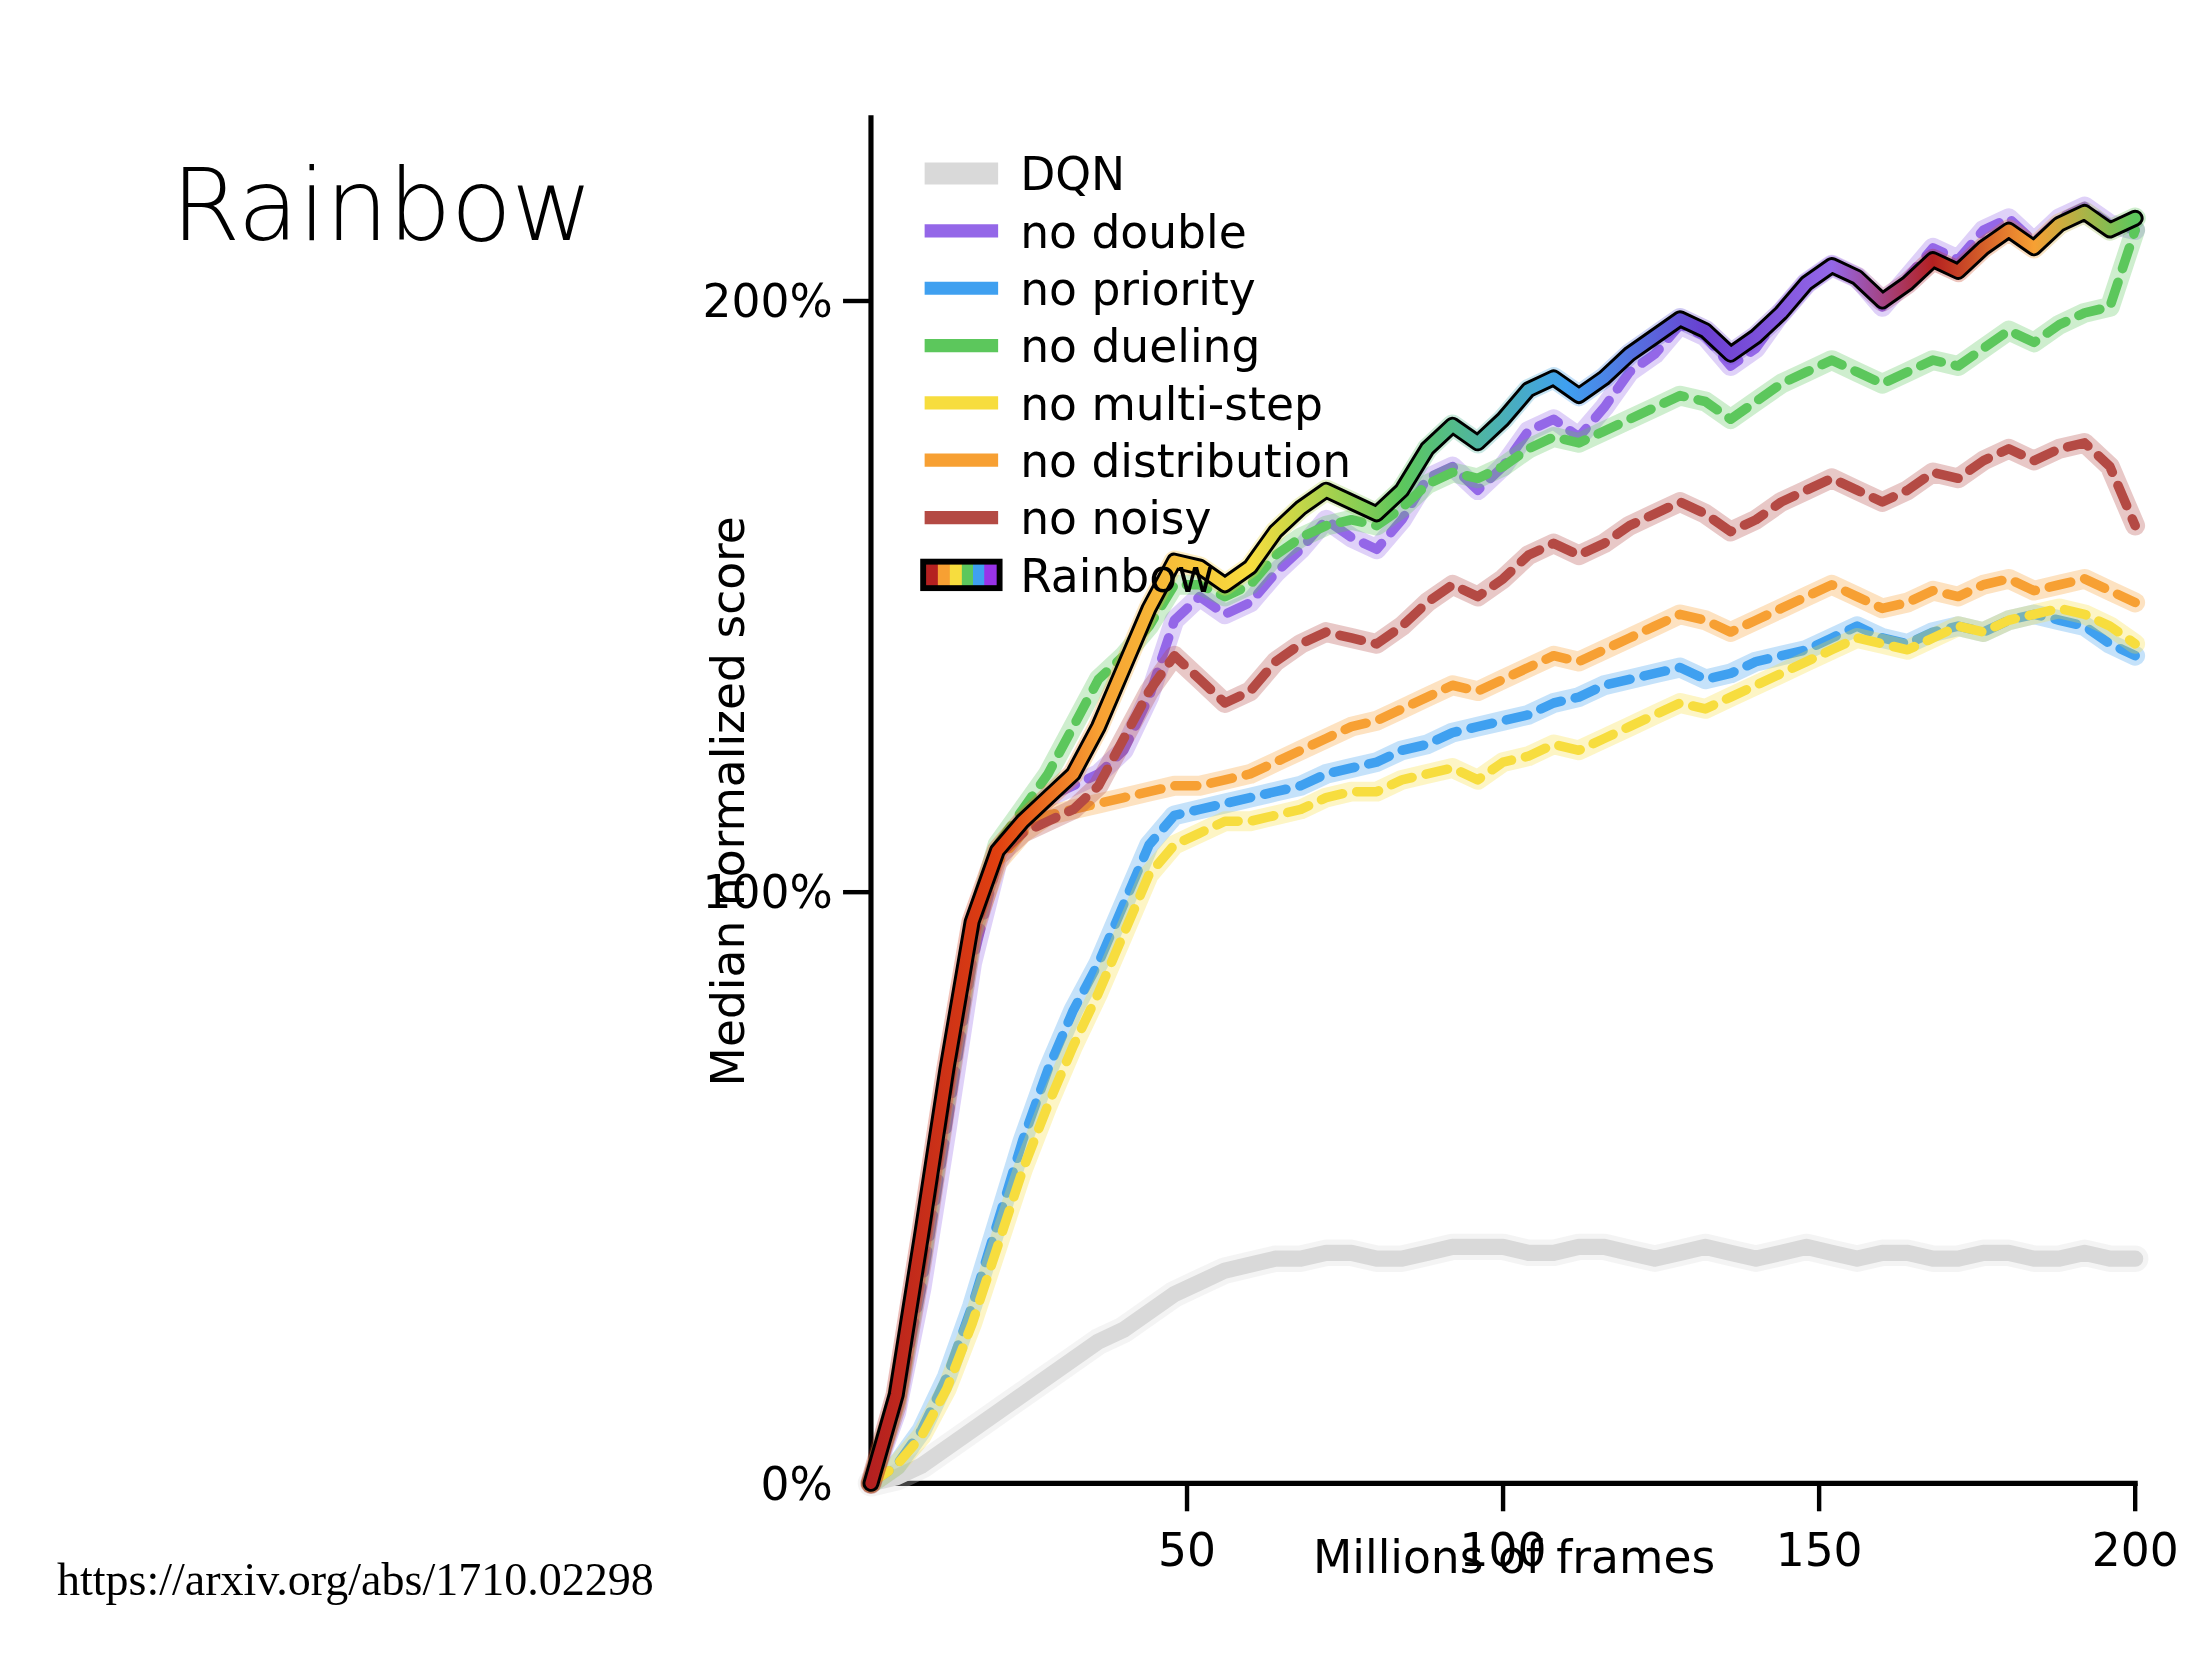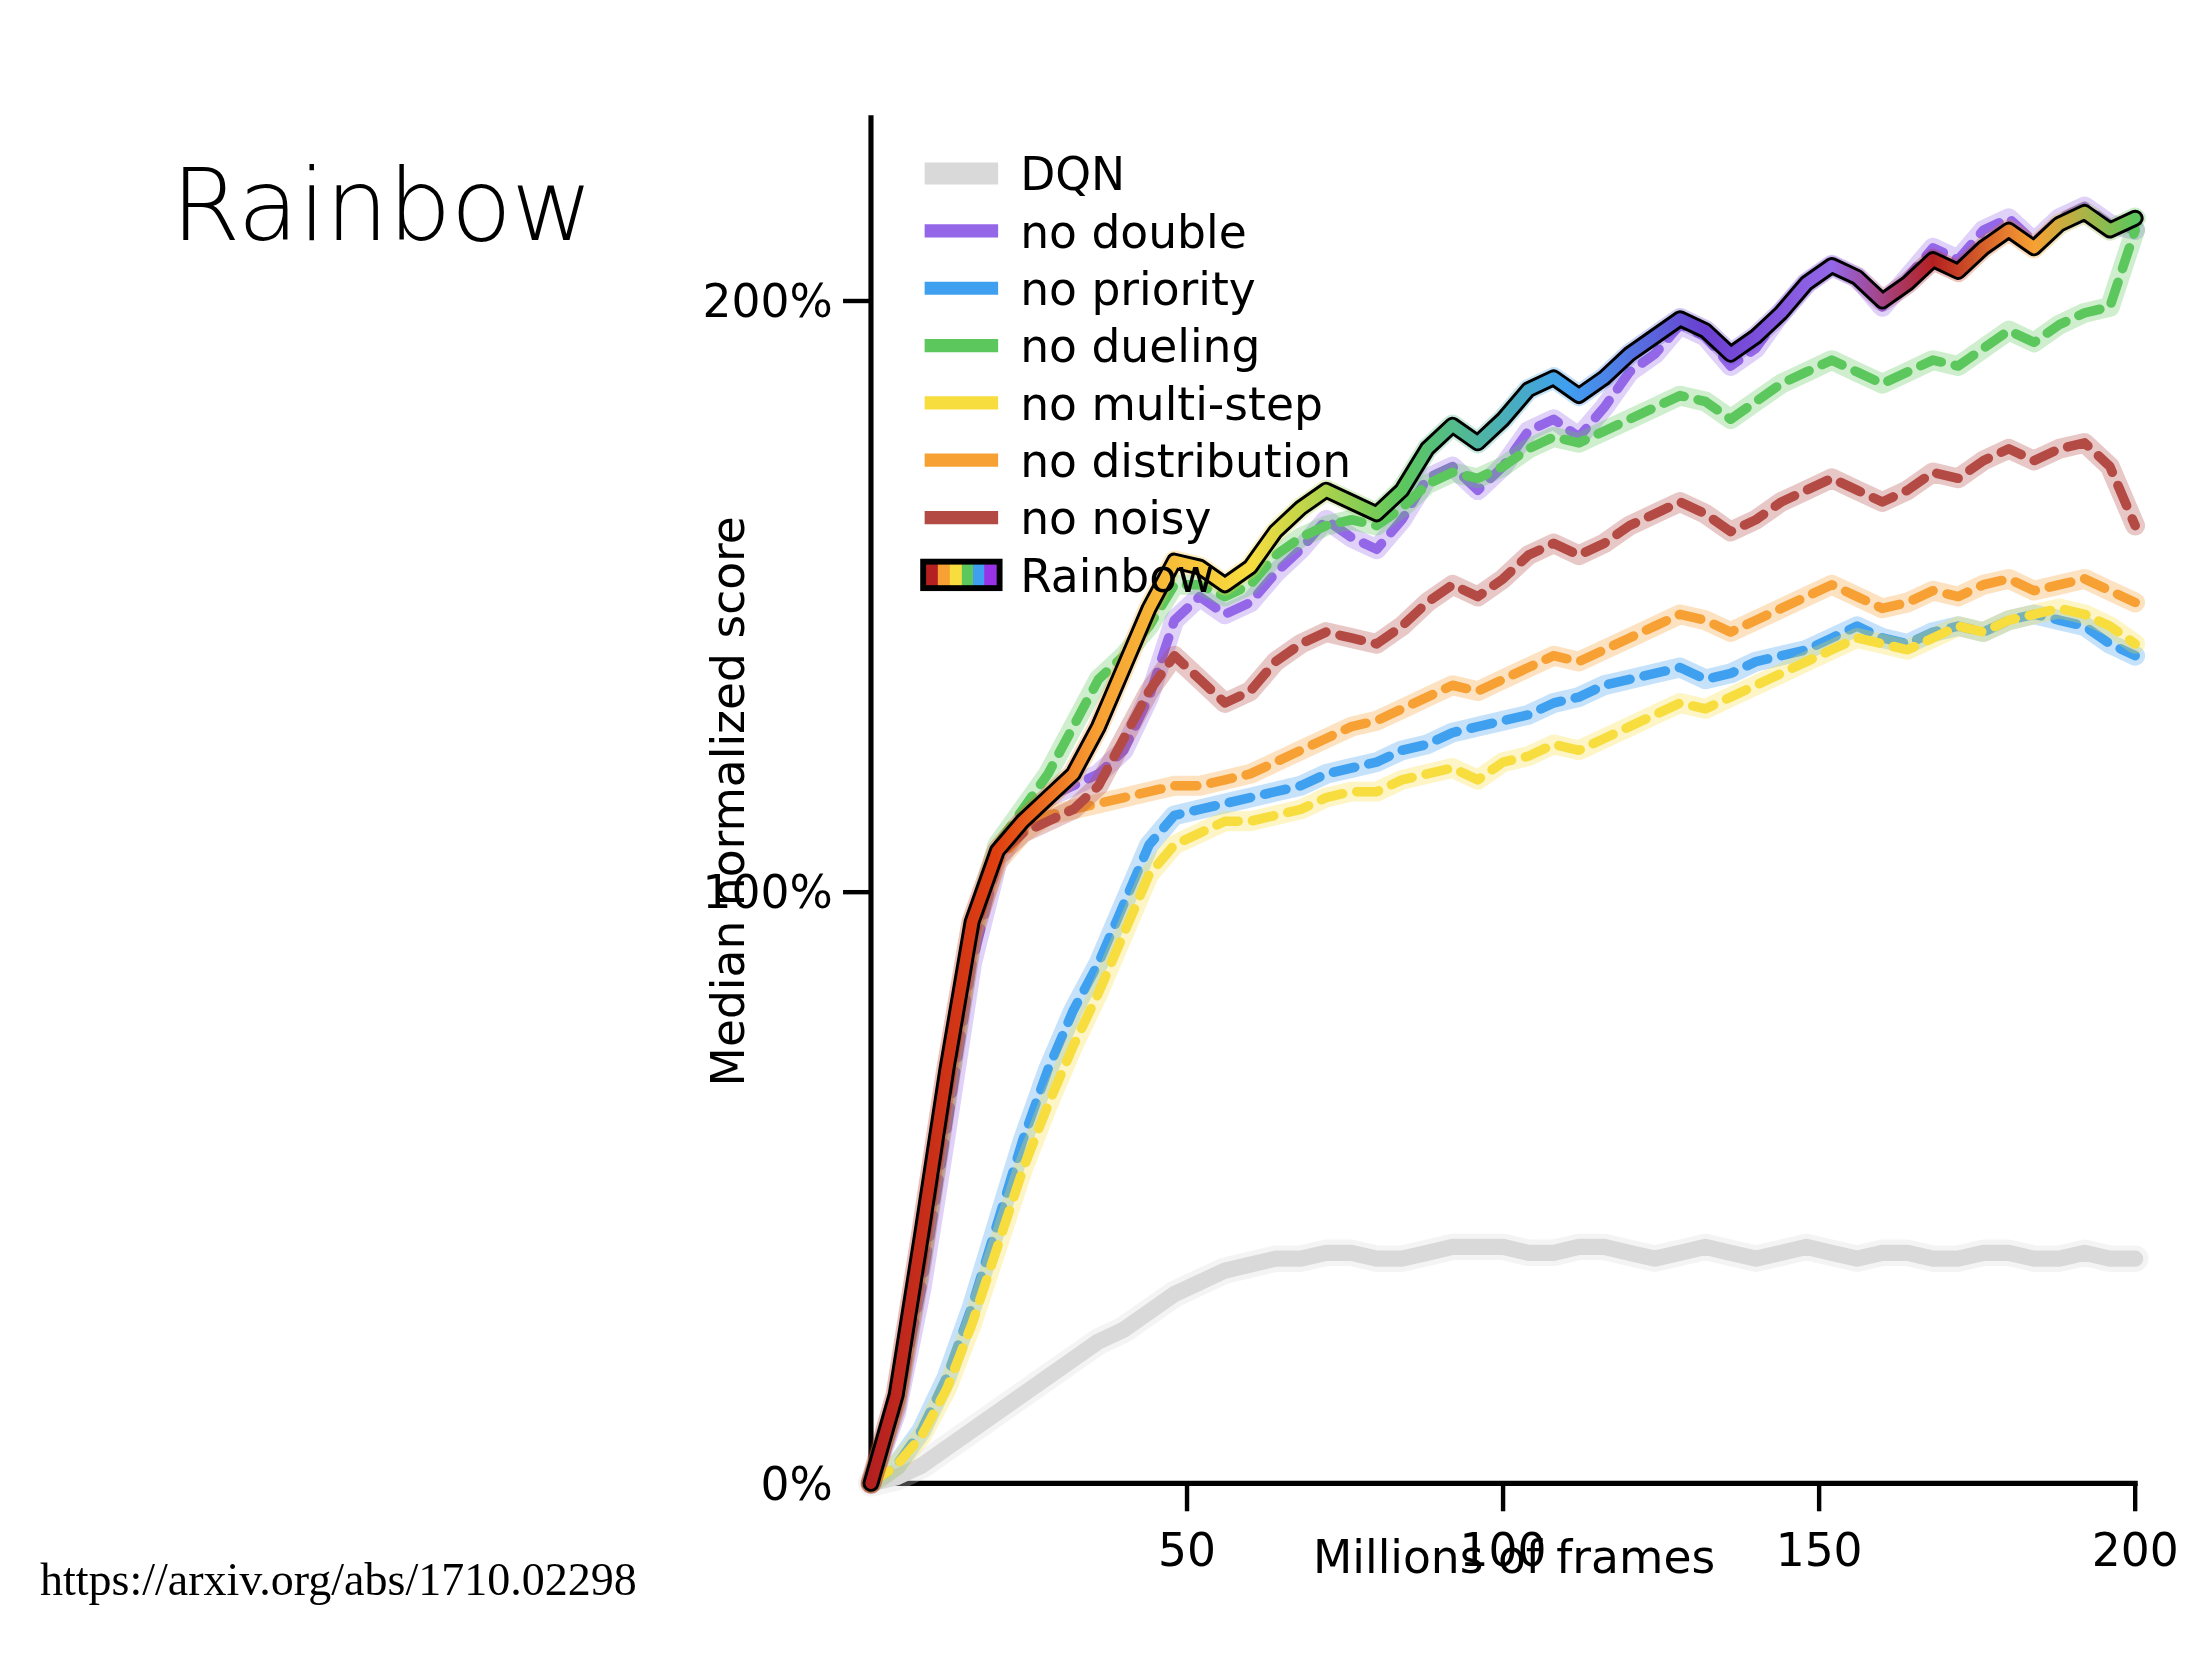--- a/index.html
+++ b/index.html
@@ -23,21 +23,21 @@
     font-size: 100px;
     font-weight: 200;
     color: #000000;
     letter-spacing: -0.7px;
     line-height: 1;
     white-space: nowrap;
   }
 
   #source-url {
     position: absolute;
-    left: 40px;
+    left: 57px;
     top: 1553px;
     font-family: "Liberation Serif", serif;
     font-size: 46px;
     font-weight: 400;
     color: #000000;
     white-space: nowrap;
   }
 
   #chart-figure {
     position: absolute;

